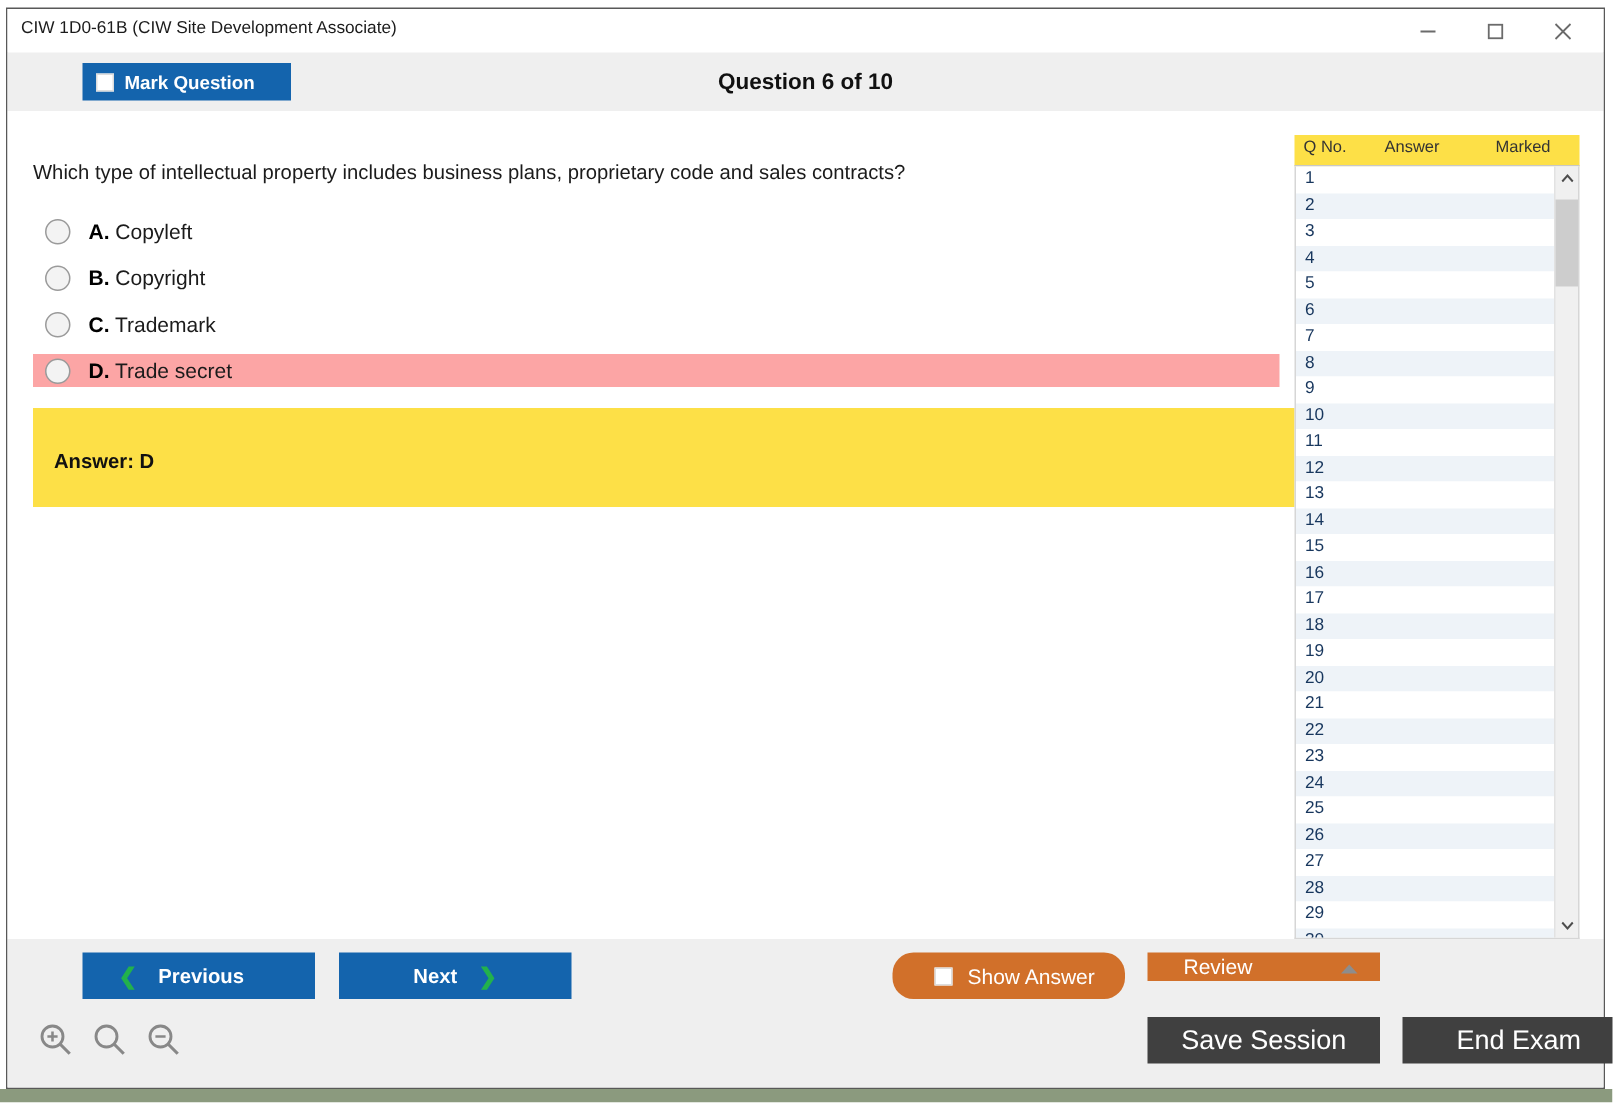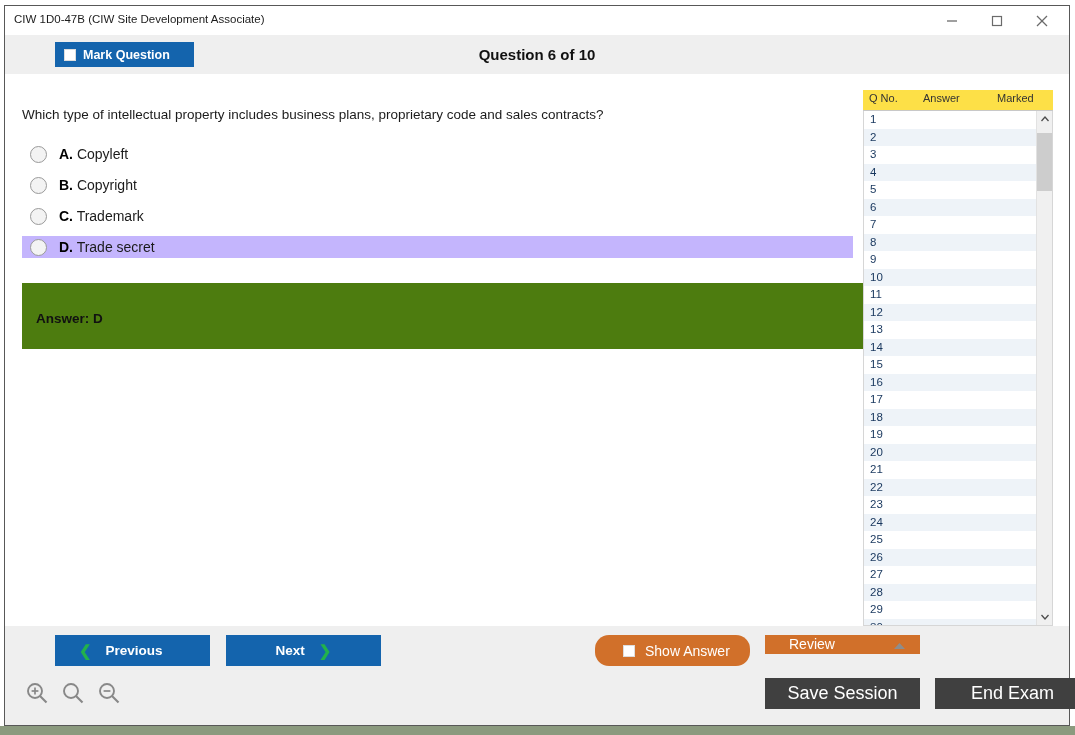--- a/index.html
+++ b/index.html
@@ -130,40 +130,40 @@
   
   #options { position: absolute; left: 17px; top: 69px; width: 831px; }
   .option-row {
     position: relative;
     height: 22px;
     margin-bottom: 9px;
     display: flex;
     align-items: center;
     cursor: pointer;
   }
-  .option-row.correct { background: #c4b5fd; }
+  .option-row.correct { background: #fca5a5; }
   .radio {
     width: 17px; height: 17px;
     border-radius: 50%;
     border: 1.4px solid #9a9a9a;
     background: #f3f3f3;
     margin-left: 8px;
     margin-right: 12px;
     flex: 0 0 auto;
     box-sizing: border-box;
   }
   .option-label { font-size: 14px; color: #1b1b1b; }
   .option-label b { color: #000000; }
 
   
   #answer-panel {
     position: absolute;
-    left: 17px; top: 209px;
+    left: 17px; top: 198px;
     width: 919px; height: 66px;
-    background: #4d7c0f;
+    background: #fde047;
   }
   #answer-text {
     position: absolute;
     left: 14px; top: 28px;
     font-size: 13.5px;
     font-weight: bold;
     color: #111111;
   }
 
   
@@ -313,21 +313,21 @@
 </head>
 <body>
 
 <div id="desktop">
 
   <div id="green-sliver"></div>
 
   <div id="window">
 
     <div id="titlebar">
-      <div id="window-title">CIW 1D0-47B (CIW Site Development Associate)</div>
+      <div id="window-title">CIW 1D0-61B (CIW Site Development Associate)</div>
 
       <div class="winbtn" id="btn-min">
         <svg width="12" height="12" viewBox="0 0 12 12">
           <line x1="1" y1="6" x2="11" y2="6" stroke="#6b6b6b" stroke-width="1.3"></line>
         </svg>
       </div>
       <div class="winbtn" id="btn-max">
         <svg width="12" height="12" viewBox="0 0 12 12">
           <rect x="1.5" y="1.5" width="9" height="9" fill="none" stroke="#6b6b6b" stroke-width="1.2"></rect>
         </svg>

